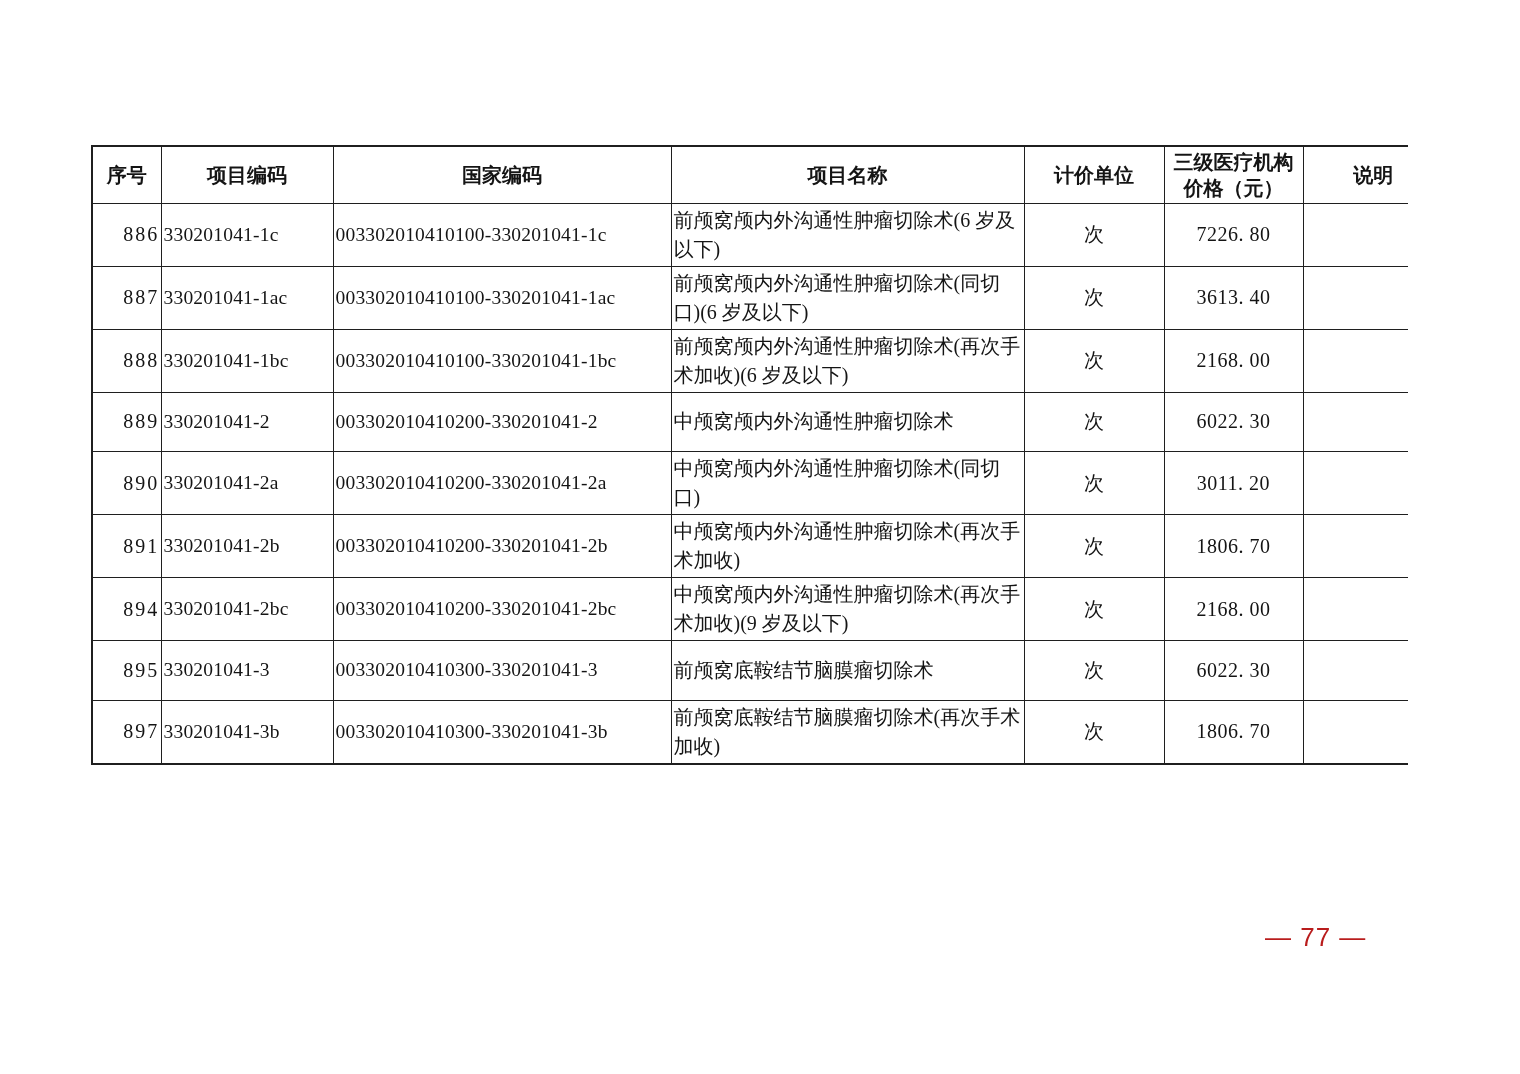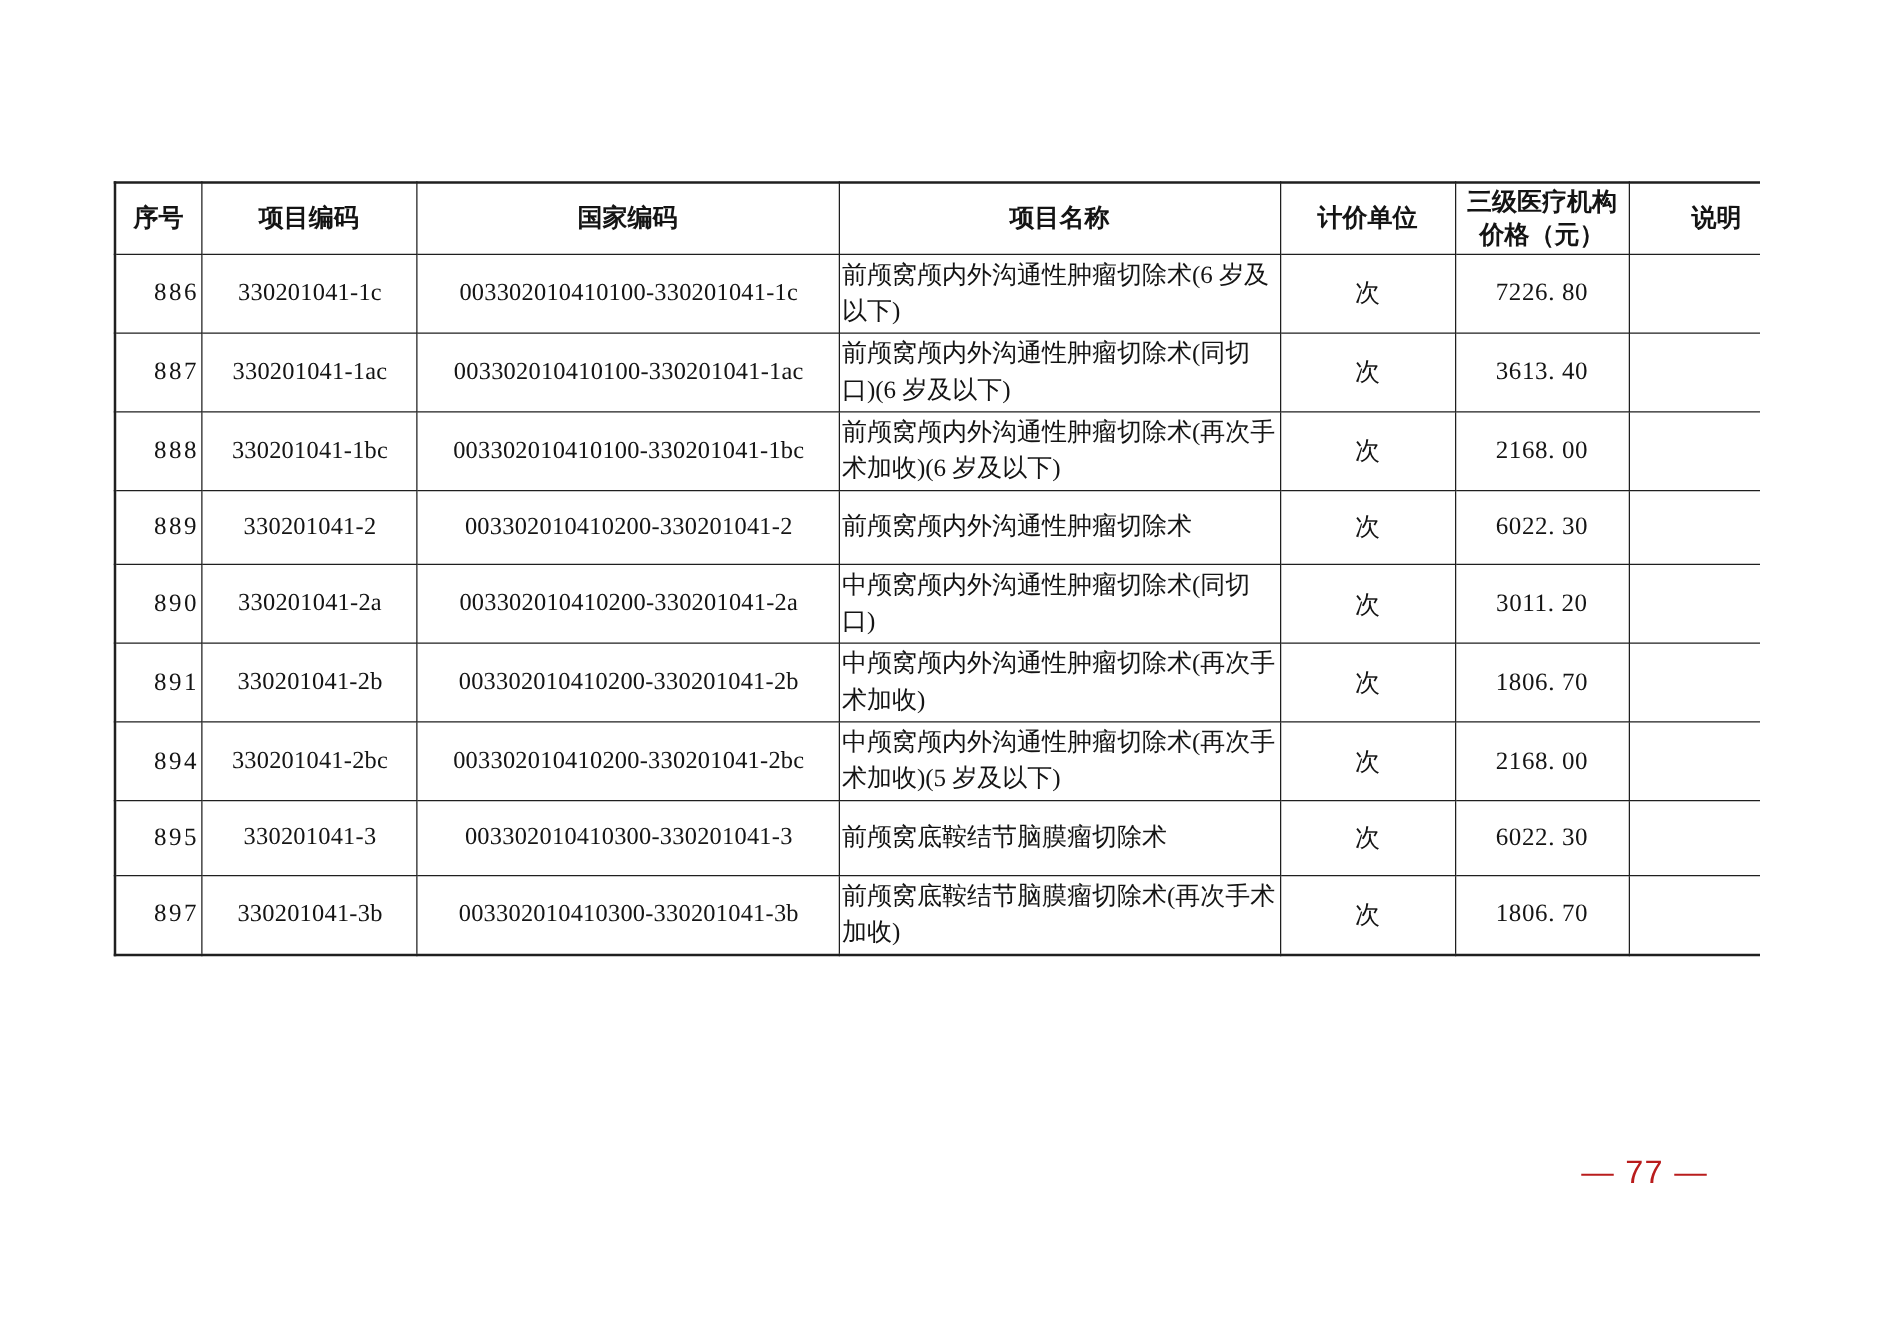--- a/index.html
+++ b/index.html
@@ -30,21 +30,21 @@
     font-weight:700;
     font-size:20px;
     line-height:26px;
     text-align:center;
   }
   td{
     font-family:"Liberation Serif",serif;
     font-size:20px;
   }
   .c-seq{text-align:center;letter-spacing:2px;padding-left:29px;}
-  .c-code{text-align:center;padding-left:2px;font-size:19.5px;white-space:nowrap;letter-spacing:0.2px;}
+  .c-code{text-align:left;padding-left:2px;font-size:19.5px;white-space:nowrap;letter-spacing:0.2px;}
   .c-name{text-align:left;padding:2px 2px;line-height:29px;}
   .c-unit{text-align:center;}
   .c-price{text-align:center;letter-spacing:0.5px;}
   .c-note{text-align:center;}
   .page-number{
     position:absolute;
     left:1265px;top:922px;width:150px;
     font-family:Liberation Sans, sans-serif;
     font-size:26px;
     color:#b91c1c;
@@ -105,21 +105,21 @@
         <td class="c-code">003302010410100-330201041-1bc</td>
         <td class="c-name">前颅窝颅内外沟通性肿瘤切除术(再次手术加收)(6 岁及以下)</td>
         <td class="c-unit">次</td>
         <td class="c-price">2168. 00</td>
         <td class="c-note"></td>
       </tr>
       <tr>
         <td class="c-seq">889</td>
         <td class="c-code">330201041-2</td>
         <td class="c-code">003302010410200-330201041-2</td>
-        <td class="c-name">前颅窝颅内外沟通性肿瘤切除术</td>
+        <td class="c-name">中颅窝颅内外沟通性肿瘤切除术</td>
         <td class="c-unit">次</td>
         <td class="c-price">6022. 30</td>
         <td class="c-note"></td>
       </tr>
       <tr>
         <td class="c-seq">890</td>
         <td class="c-code">330201041-2a</td>
         <td class="c-code">003302010410200-330201041-2a</td>
         <td class="c-name">中颅窝颅内外沟通性肿瘤切除术(同切口)</td>
         <td class="c-unit">次</td>
@@ -132,21 +132,21 @@
         <td class="c-code">003302010410200-330201041-2b</td>
         <td class="c-name">中颅窝颅内外沟通性肿瘤切除术(再次手术加收)</td>
         <td class="c-unit">次</td>
         <td class="c-price">1806. 70</td>
         <td class="c-note"></td>
       </tr>
       <tr>
         <td class="c-seq">894</td>
         <td class="c-code">330201041-2bc</td>
         <td class="c-code">003302010410200-330201041-2bc</td>
-        <td class="c-name">中颅窝颅内外沟通性肿瘤切除术(再次手术加收)(5 岁及以下)</td>
+        <td class="c-name">中颅窝颅内外沟通性肿瘤切除术(再次手术加收)(9 岁及以下)</td>
         <td class="c-unit">次</td>
         <td class="c-price">2168. 00</td>
         <td class="c-note"></td>
       </tr>
       <tr>
         <td class="c-seq">895</td>
         <td class="c-code">330201041-3</td>
         <td class="c-code">003302010410300-330201041-3</td>
         <td class="c-name">前颅窝底鞍结节脑膜瘤切除术</td>
         <td class="c-unit">次</td>

